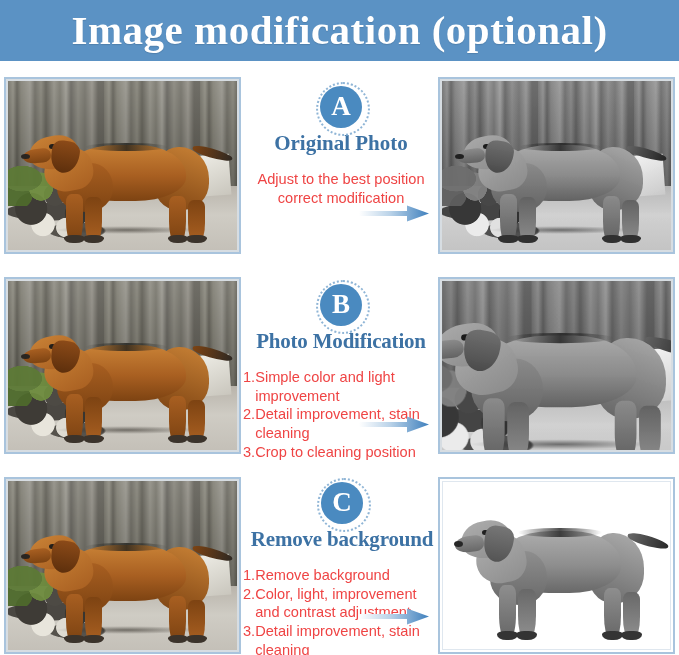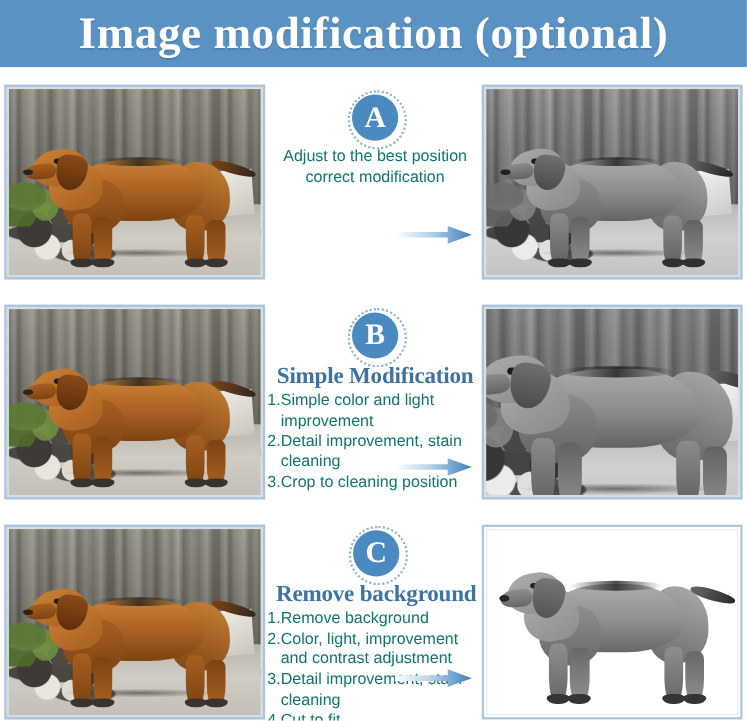--- a/index.html
+++ b/index.html
@@ -214,24 +214,24 @@
     color:#3d72a4;
     text-align:center;
     line-height:1.05;
     margin-top:2px;
     white-space:nowrap;
   }
   .sec-title.t-a{font-size:21px;}
   .sec-title.t-b{font-size:21px;letter-spacing:-0.2px;}
   .sec-title.t-c{font-size:21px;letter-spacing:-0.2px;}
   .sec-body{
-    color:#0f766e;
+    color:#ef4444;
     font-size:14.6px;
     line-height:1.28;
-    margin-top:3px;
+    margin-top:16px;
   }
   .sec-body.centered{text-align:center;}
   .li{display:flex;align-items:flex-start;}
   .li-num{flex:0 0 auto;}
   .li-txt{flex:1 1 auto;}
   .arrow{
     position:absolute;width:70px;height:17px;
   }
   .arrow svg{display:block;width:70px;height:17px;}
   .a-arrow{left:359px;top:205px;}
@@ -443,34 +443,35 @@
   </div>
 </div>
 
 <div class="center" style="top:84px;">
   <div class="badge-wrap">
     <div class="badge">
       <div class="badge-ring"></div>
       <span class="badge-letter">A</span>
     </div>
   </div>
+  <div class="sec-title t-a">Original Photo</div>
   <div class="sec-body centered">
     <div>Adjust to the best position</div>
     <div>correct modification</div>
   </div>
 </div>
 
 <div class="center" style="top:282px;">
   <div class="badge-wrap">
     <div class="badge">
       <div class="badge-ring"></div>
       <span class="badge-letter">B</span>
     </div>
   </div>
-  <div class="sec-title t-b">Simple Modification</div>
+  <div class="sec-title t-b">Photo Modification</div>
   <div class="sec-body">
     <div class="li">
       <span class="li-num">1.</span>
       <span class="li-txt">Simple color and light improvement</span>
     </div>
     <div class="li">
       <span class="li-num">2.</span>
       <span class="li-txt">Detail improvement, stain cleaning</span>
     </div>
     <div class="li">

